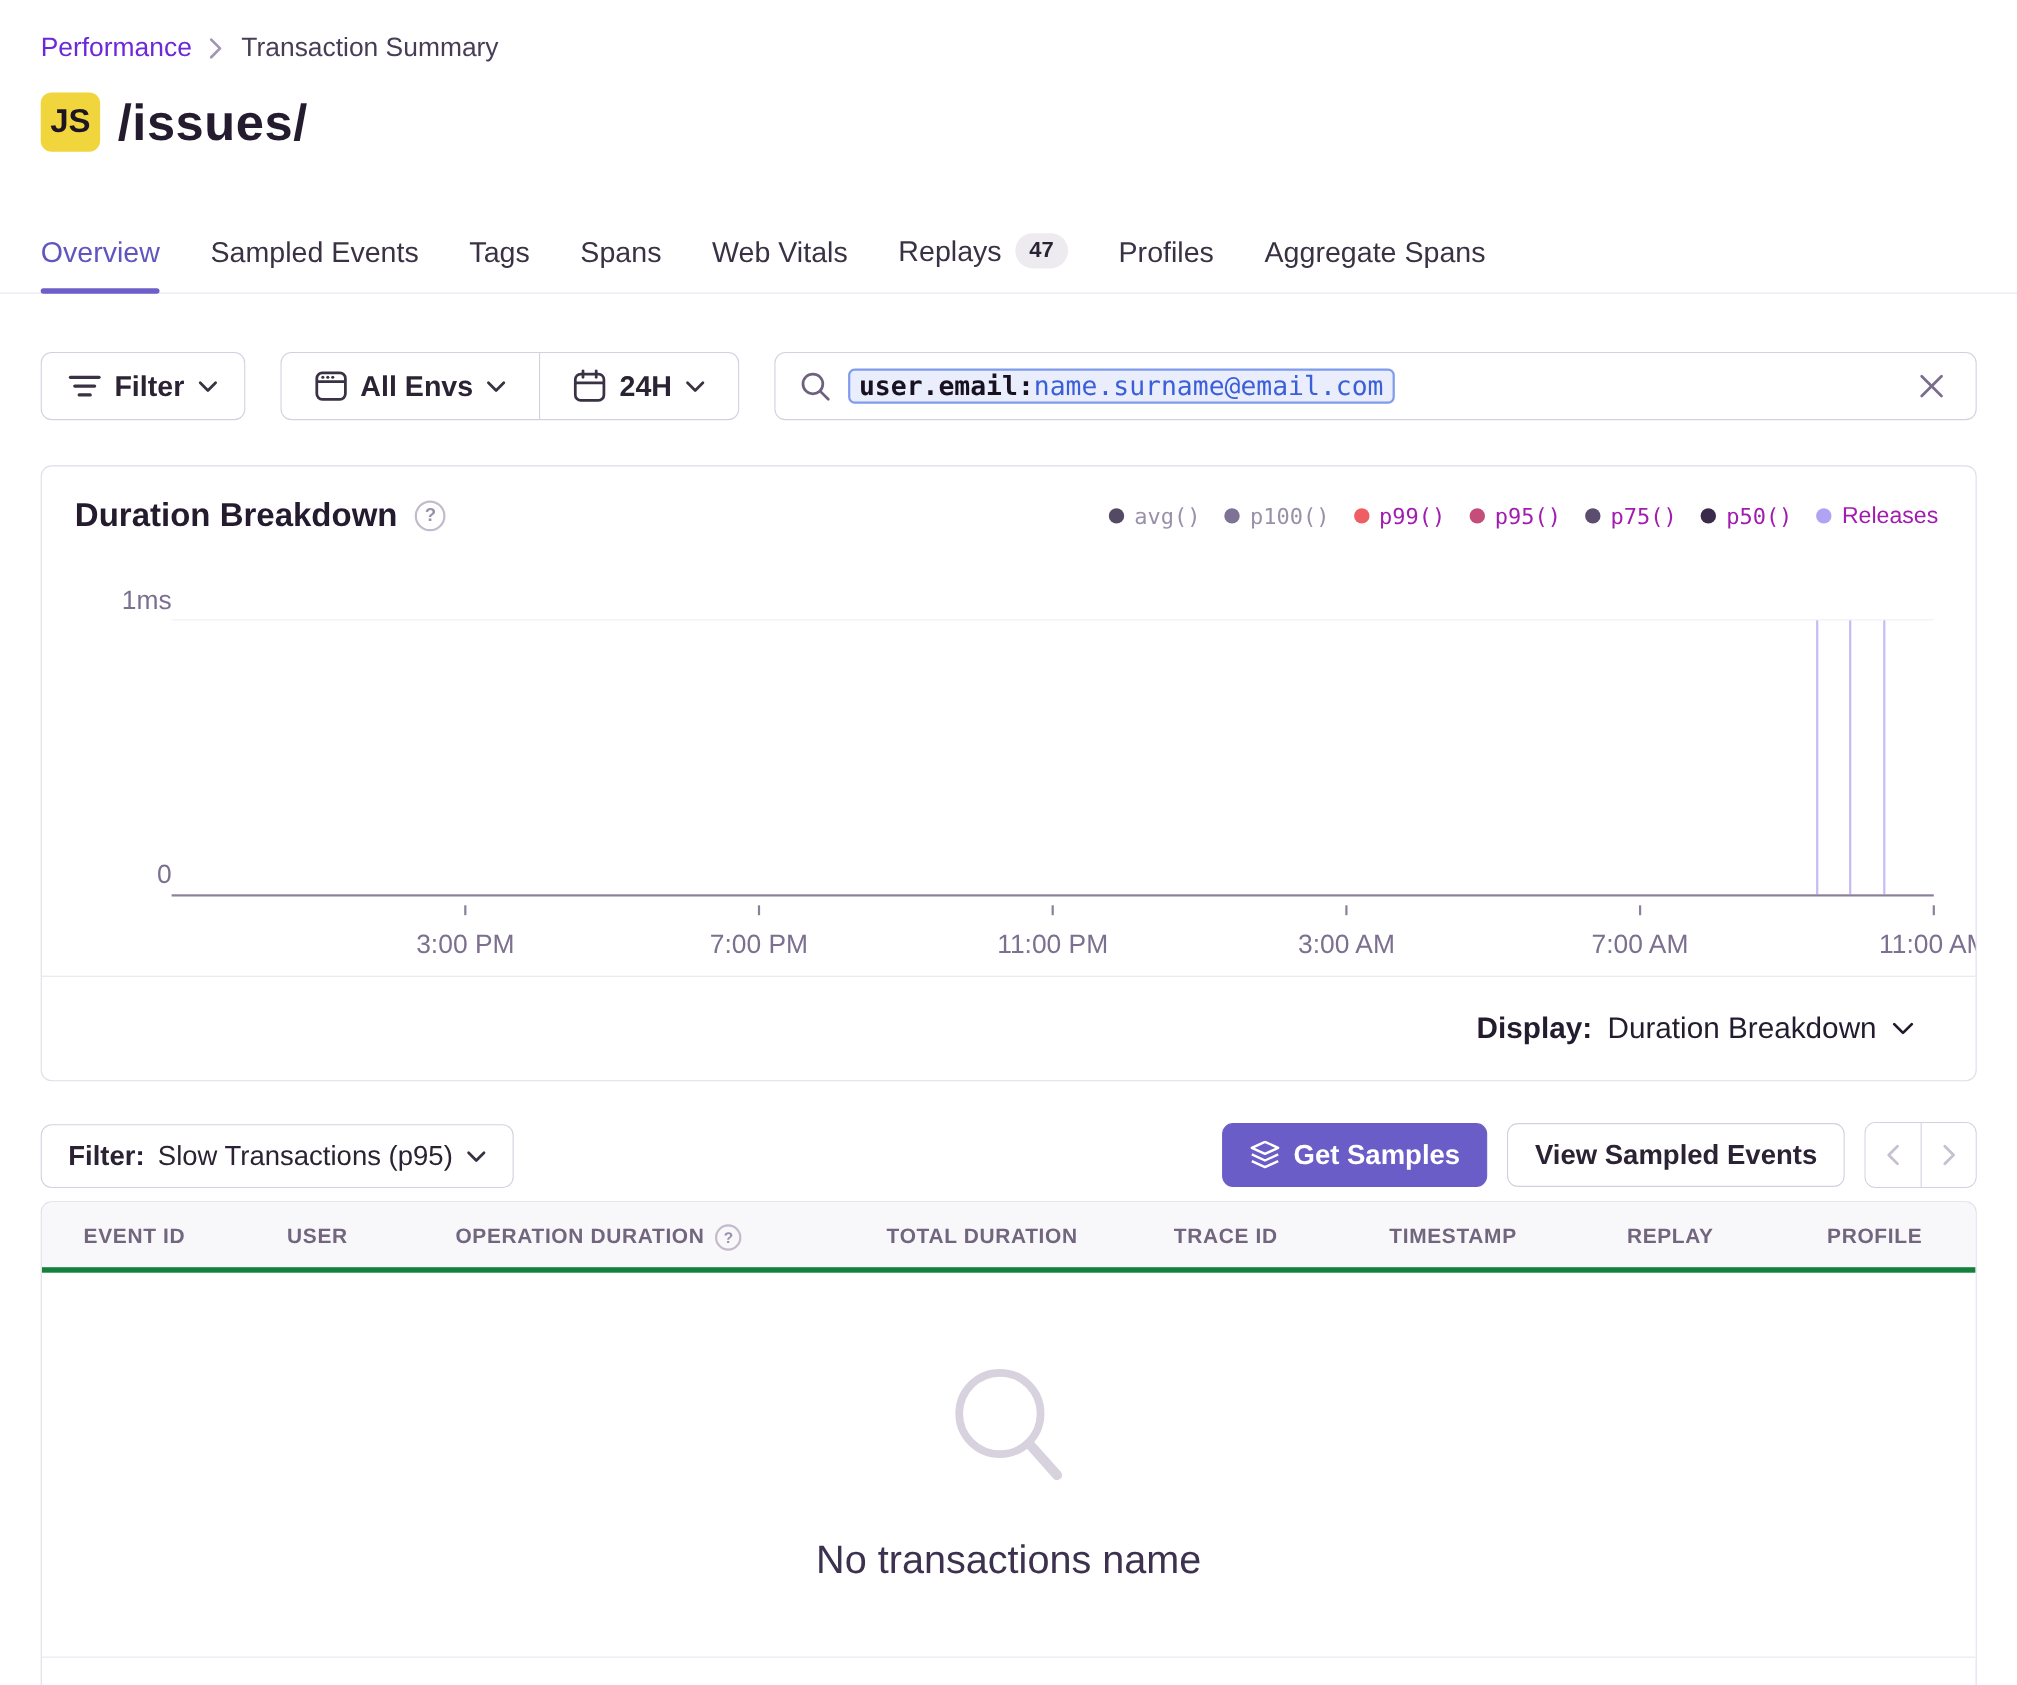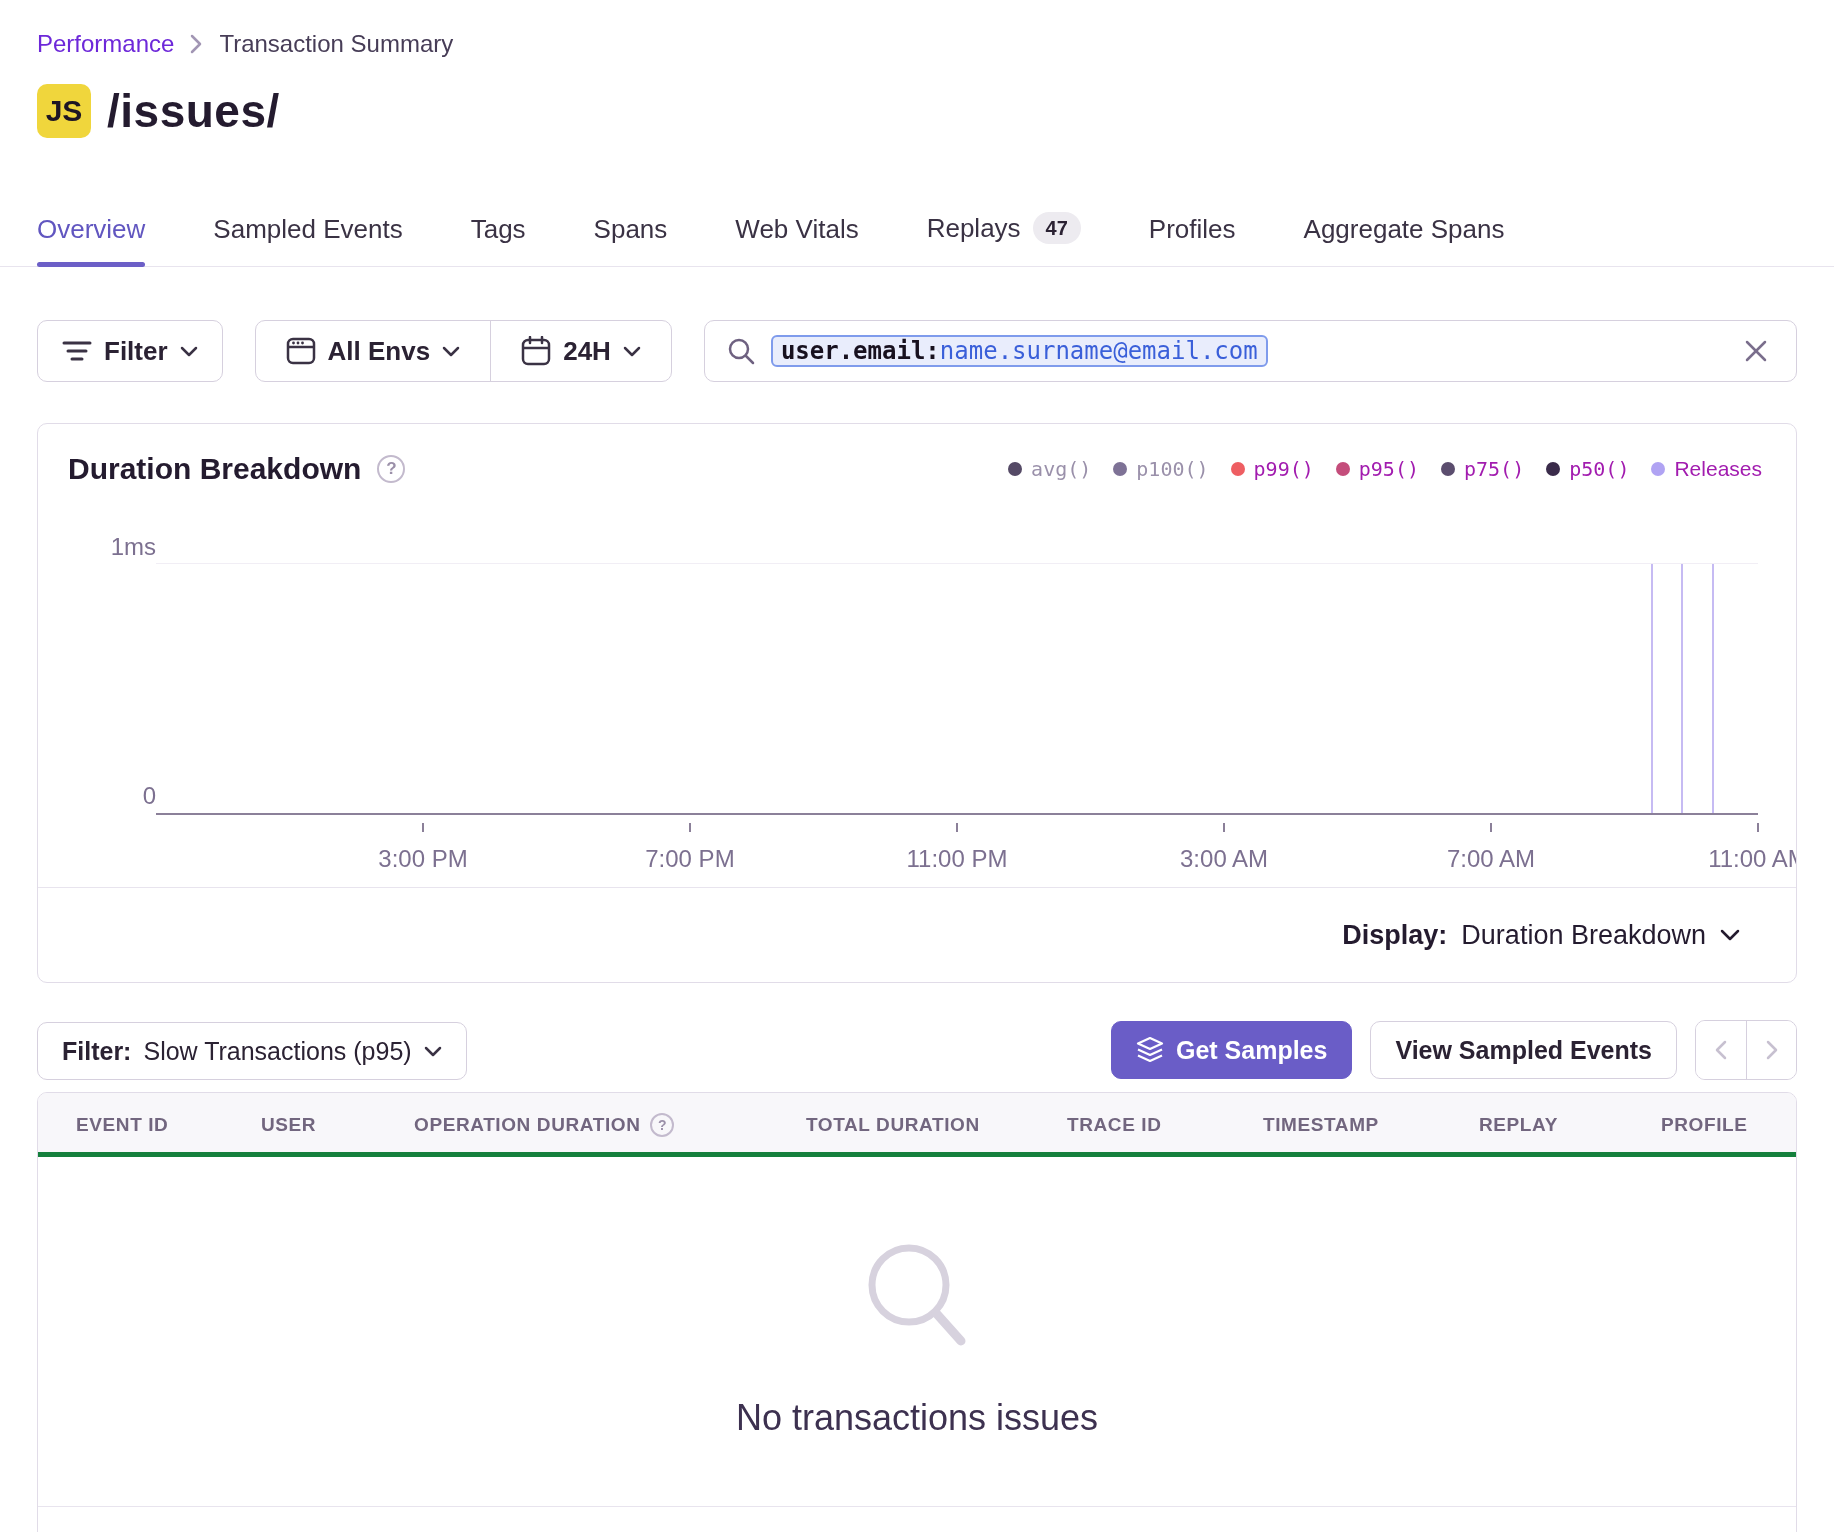--- a/index.html
+++ b/index.html
@@ -26,21 +26,21 @@
   .js-badge {
     width: 54px; height: 54px; background: #f0d63c; border-radius: 10px;
     display: flex; align-items: center; justify-content: center;
     font-weight: 700; font-size: 30px; color: #1d1524;
   }
   .page-title { font-size: 46px; font-weight: 700; color: #241b2f; margin: 0; line-height: 54px; letter-spacing: .5px; }
 
   
   .tabs {
     margin: 74px -37px 0 -37px; padding: 0 37px;
-    display: flex; gap: 68px; align-items: flex-end;
+    display: flex; gap: 46px; align-items: flex-end;
     border-bottom: 1px solid #e8e4ee;
   }
   .tab {
     font-size: 26px; line-height: 30px; color: #3a3244;
     padding-bottom: 22px; position: relative; cursor: pointer;
     display: flex; align-items: center; gap: 12px; white-space: nowrap;
   }
   .tab.active { color: #6156c0; }
   .tab.active::after {
     content: ""; position: absolute; left: 0; right: 0; bottom: -1px;
@@ -384,17 +384,17 @@
         </div>
       <div class="th" style="left:1623px">
           <span>PROFILE</span>
         </div>
     </div>
     <div class="tbody">
       <svg width="120" height="120" viewBox="0 0 120 120">
         <circle cx="52" cy="48" r="37" fill="none" stroke="#d7d2de" stroke-width="7"></circle>
         <line x1="79" y1="76" x2="104" y2="104" stroke="#d7d2de" stroke-width="9" stroke-linecap="round"></line>
       </svg>
-      <div class="empty-text">No transactions issues</div>
+      <div class="empty-text">No transactions name</div>
     </div>
   </div>
 
 </div>
 
 </body></html>

